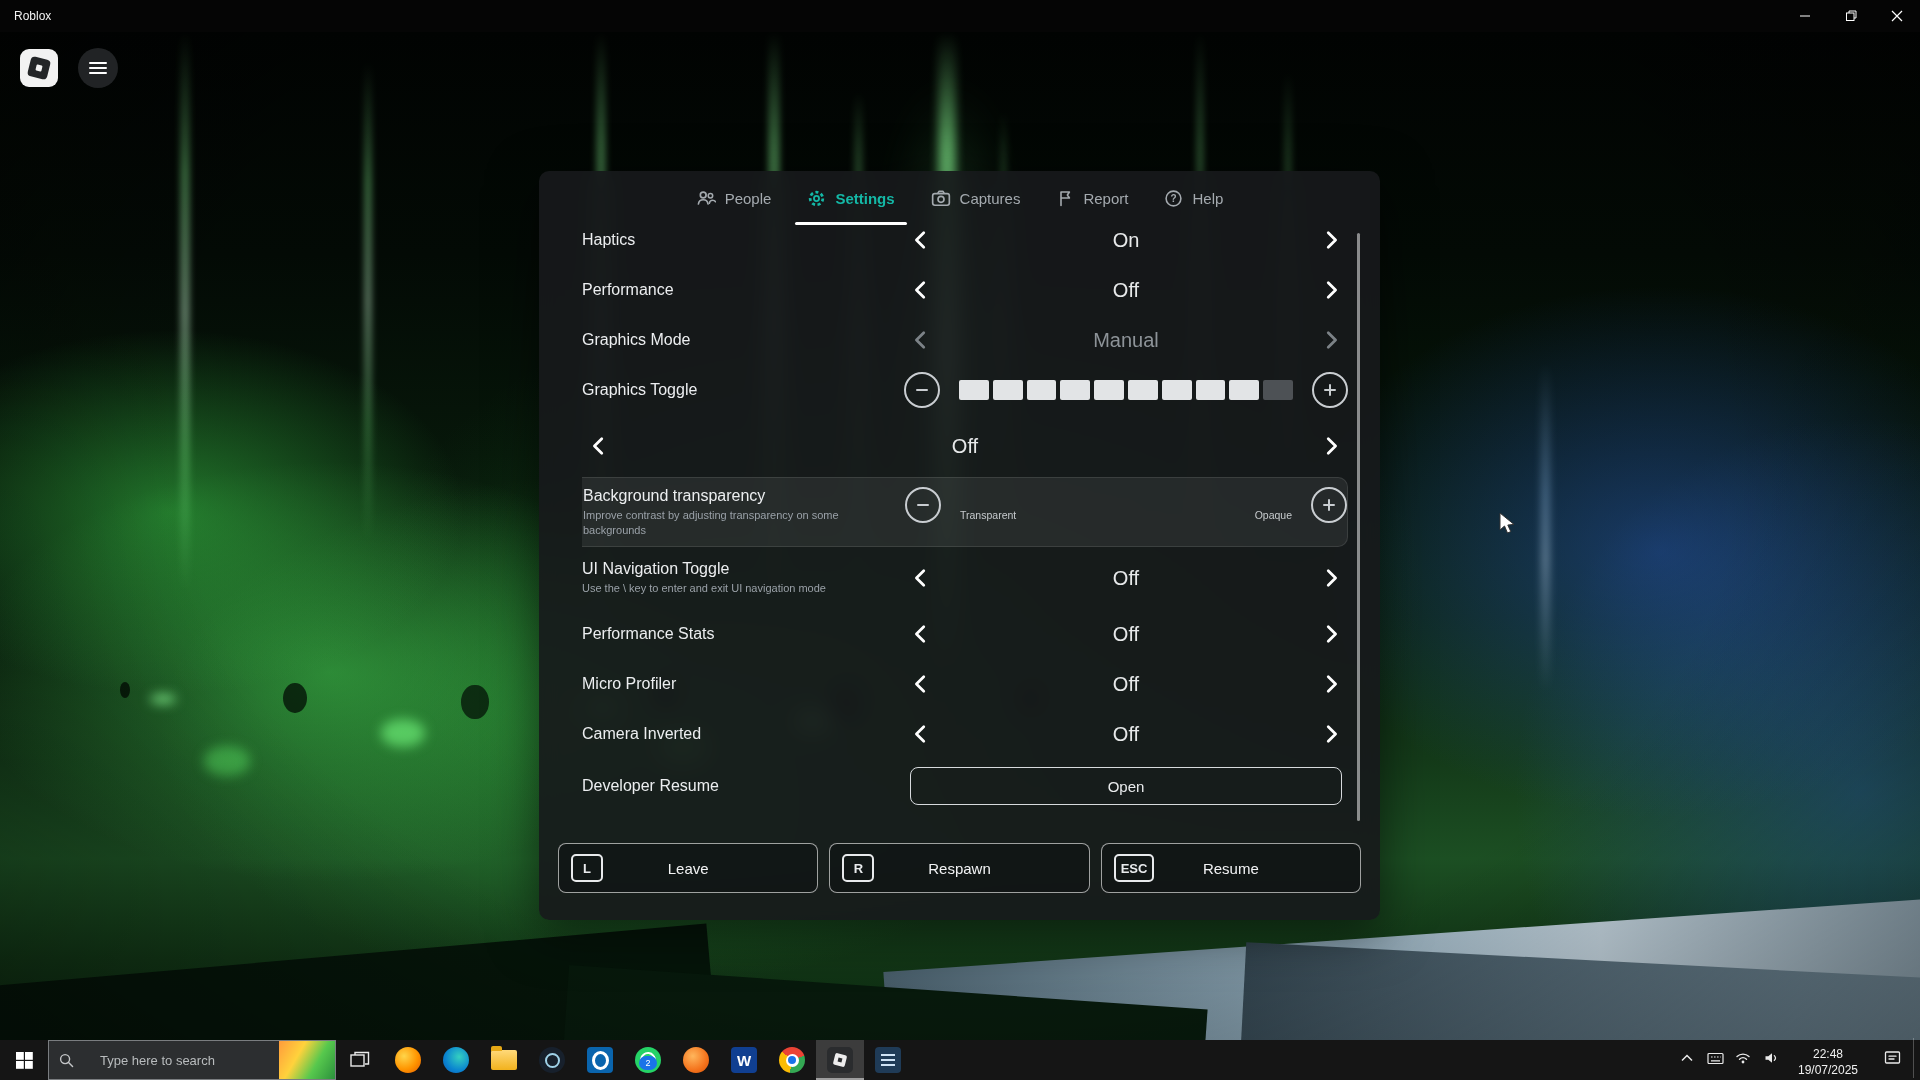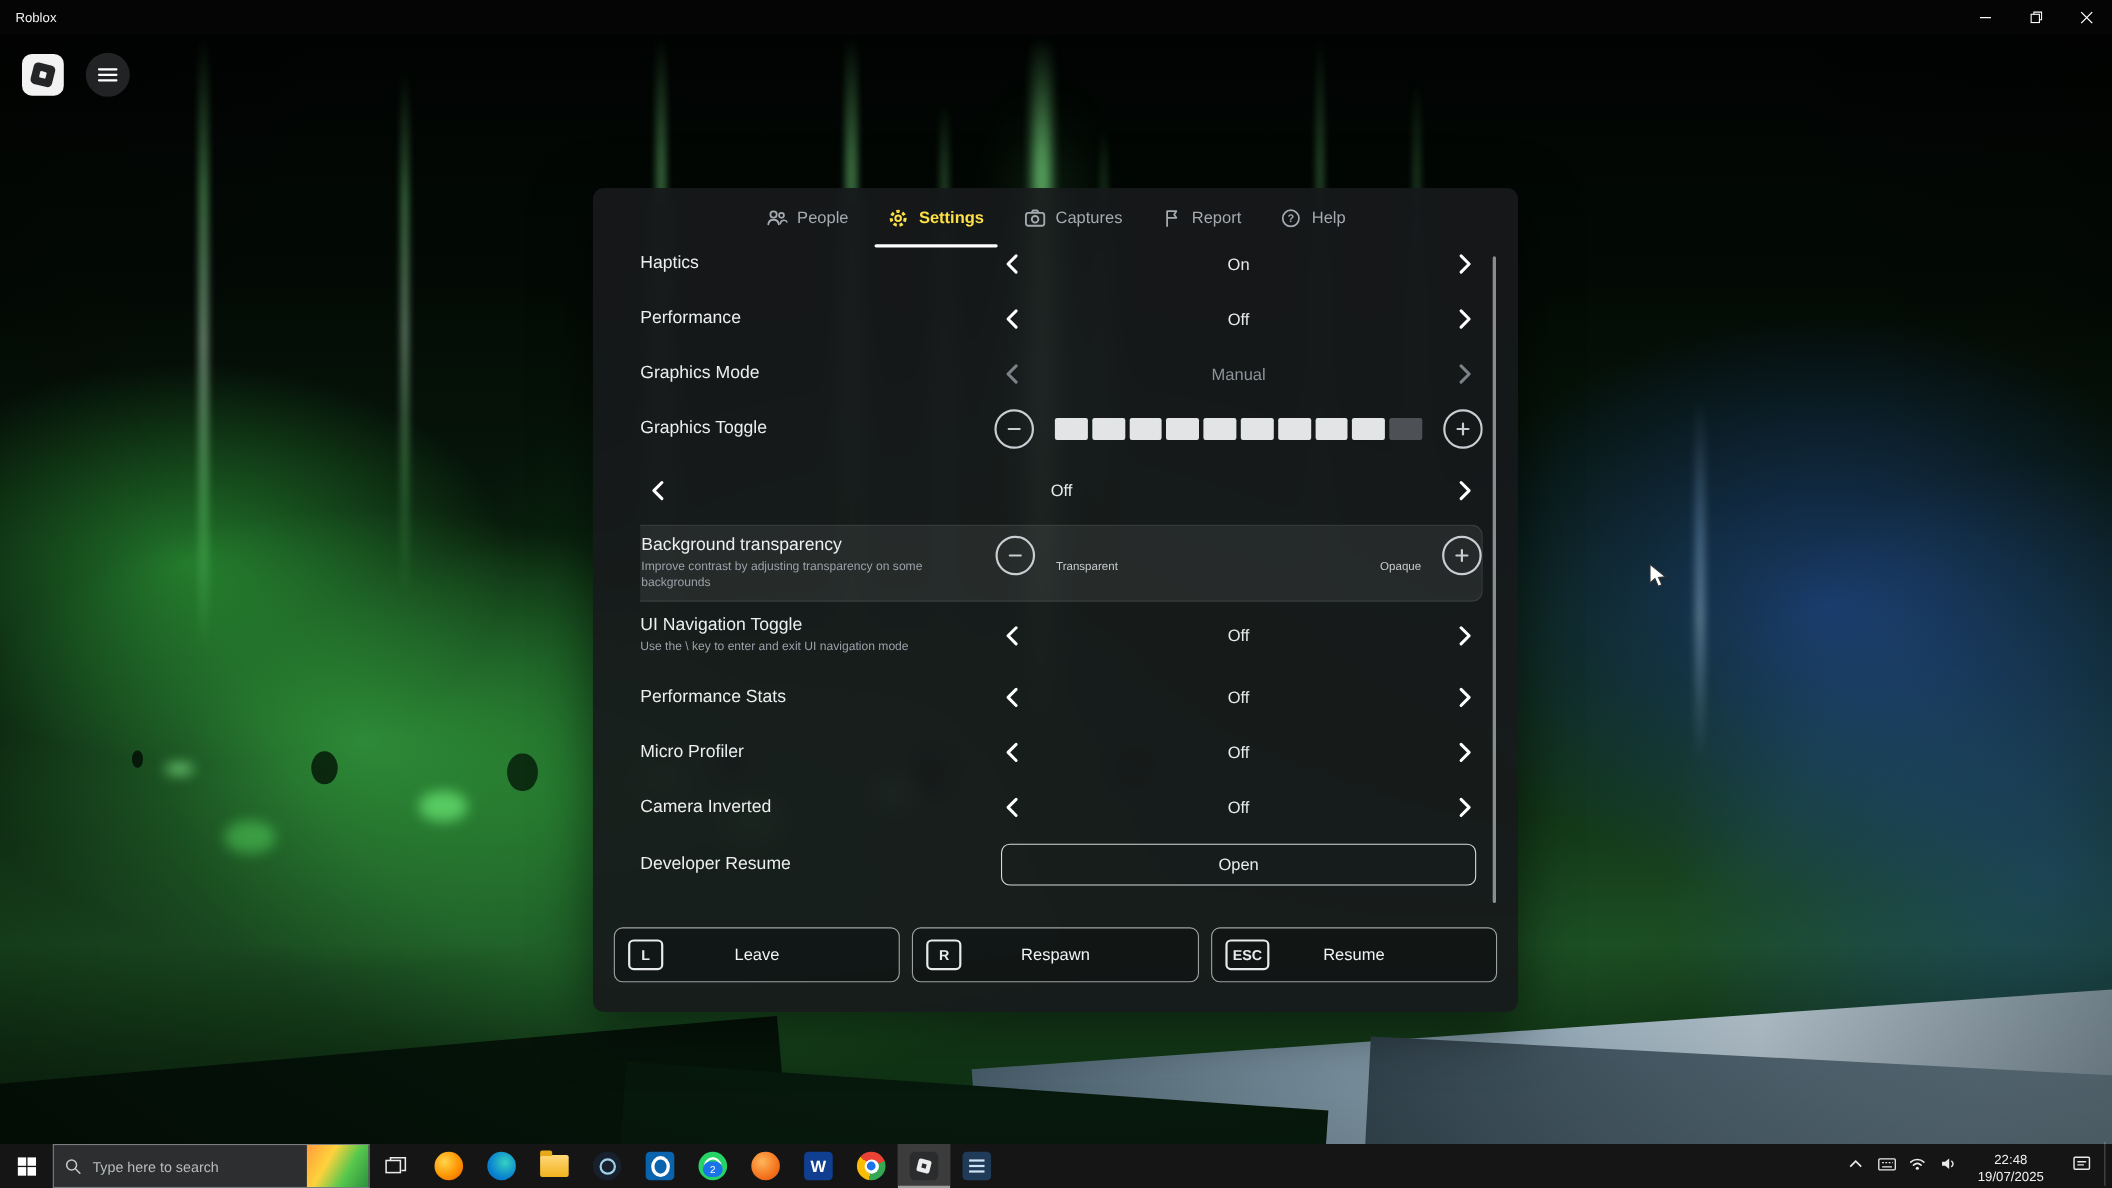--- a/index.html
+++ b/index.html
@@ -50,35 +50,35 @@
   .roblox-mark{width:20px;height:20px;background:#232527;border-radius:4px;transform:rotate(14deg);display:flex;align-items:center;justify-content:center;}
   .roblox-hole{width:6px;height:6px;background:#f2f2f2;border-radius:1px;}
   .hamburger{width:40px;height:40px;border-radius:50%;background:rgba(38,40,42,0.88);display:flex;align-items:center;justify-content:center;}
 
   
   .menu-panel{position:absolute;left:539px;top:171px;width:841px;height:749px;z-index:6;
     background:rgba(23,25,27,0.92);border-radius:10px;box-shadow:0 12px 50px rgba(0,0,0,0.55);
     backdrop-filter:blur(10px);}
   .tabbar{height:54px;display:flex;justify-content:center;align-items:stretch;}
   .tab{display:flex;align-items:center;gap:9px;padding:0 18px;font-size:15px;color:#a4aaaf;position:relative;}
-  .tab.active{color:#fde047;font-weight:700;}
+  .tab.active{color:#14b8a6;font-weight:700;}
   .tab.active::after{content:"";position:absolute;left:6px;right:6px;bottom:0;height:3px;background:#fff;border-radius:2px;}
 
   .panel-list{position:absolute;top:56px;left:43px;right:32px;height:600px;overflow:hidden;}
   .row{display:flex;align-items:center;gap:24px;}
   .h50{height:50px;} .h62{height:62px;} .h68{height:68px;} .h54{height:54px;}
   .row-first{margin-top:-12px;}
   .row-left{width:290px;padding-right:8px;}
   .row-label{font-size:16px;color:#eceef0;}
   .row-sub{font-size:11px;color:#9aa1a8;margin-top:3px;line-height:1.35;}
   .row-control{flex:1;display:flex;align-items:center;}
   .ctl-btn{width:34px;height:34px;display:flex;align-items:center;justify-content:center;color:#ffffff;flex:0 0 auto;}
   .ctl-btn.dim{color:#7c8287;}
   .ctl-mid{flex:1;display:flex;align-items:center;justify-content:center;}
-  .value{font-size:15px;color:#e7e9ea;}
+  .value{font-size:20px;color:#e7e9ea;}
   .value.dim{color:#8d9398;text-align:center;}
   .circle-btn{width:32px;height:32px;border:2px solid #c9cdd1;border-radius:50%;color:#c9cdd1;
     display:flex;align-items:center;justify-content:center;flex:0 0 auto;background:transparent;}
   .segbar{flex:1;display:flex;gap:4px;margin:0 19px;height:20px;}
   .seg{flex:1;background:#4d5155;border-radius:2px;}
   .seg.filled{background:#e2e4e6;}
   .slider .seg{background:#33373b;}
   .slider .seg.filled{background:#cfd3d6;}
   .row.highlight{background:rgba(255,255,255,0.07);border:1px solid rgba(255,255,255,0.10);
     border-radius:10px;margin-left:-13px;padding-left:13px;}
@@ -99,21 +99,21 @@
     font-size:13px;font-weight:bold;color:#e8eaec;}
 
   
   .cursor{position:absolute;left:1497px;top:512px;z-index:30;}
 
   
   .taskbar{position:absolute;left:0;bottom:0;width:1920px;height:40px;background:#151515;display:flex;align-items:center;z-index:40;}
   .tb-btn{width:48px;height:40px;display:flex;align-items:center;justify-content:center;position:relative;}
   .tb-btn.active{background:#3c3c3c;box-shadow:inset 0 -2px 0 #9e9e9e;}
   .tb-search{width:288px;height:40px;background:#2c2e30;border:1px solid #7a7d80;box-sizing:border-box;
-    display:flex;align-items:center;gap:8px;padding-left:10px;overflow:hidden;}
+    display:flex;align-items:center;gap:24px;padding-left:10px;overflow:hidden;}
   .tb-search input{flex:1;background:transparent;border:none;outline:none;color:#cfd2d4;font-size:13px;
     font-family:"Liberation Sans",sans-serif;min-width:0;}
   .tb-search input::placeholder{color:#b9bcbe;}
   .tb-search-thumb{width:56px;height:40px;flex:0 0 auto;
     background:linear-gradient(120deg,#ff9a3c 0%,#ffd23c 35%,#57c84d 65%,#2a8f3c 100%);}
   .app-circle{width:26px;height:26px;border-radius:50%;}
   .icon-firefox{background:radial-gradient(circle at 35% 35%, #ffd54a, #ff9500 55%, #e55b00);}
   .icon-edge{background:radial-gradient(circle at 62% 38%, #35d0c0, #0a84d0 60%, #0b5bb5);}
   .icon-folder{width:26px;height:20px;border-radius:2px;background:linear-gradient(180deg,#ffd97a,#f2b21d);position:relative;}
   .icon-folder::before{content:"";position:absolute;left:0;top:-4px;width:11px;height:5px;border-radius:2px 2px 0 0;background:#e8a916;}

